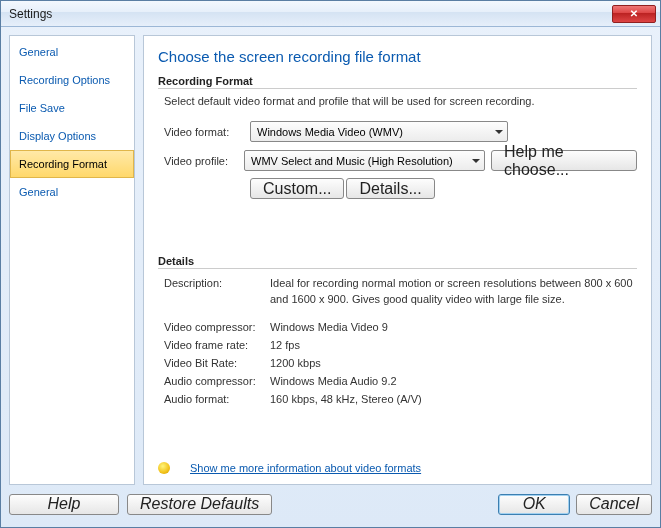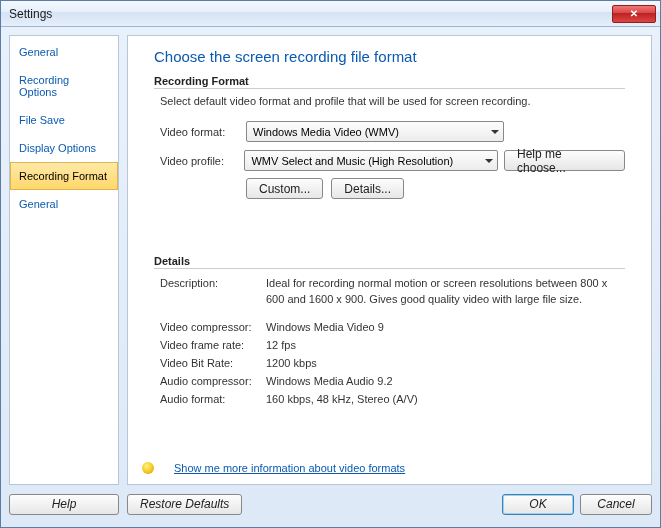--- a/index.html
+++ b/index.html
@@ -43,41 +43,41 @@
     padding: 8px;
     display: flex;
     flex-direction: column;
   }
   .cols {
     flex: 1;
     display: flex;
     gap: 8px;
   }
   .sidebar {
-    width: 110px;
+    width: 126px;
     background: #fff;
     border: 1px solid #b8c7d8;
     padding: 2px 0;
   }
   .sidebar-item {
     padding: 7px 8px;
     color: #0a5ab0;
     cursor: pointer;
     border: 1px solid transparent;
   }
   .sidebar-item.selected {
     background: linear-gradient(#ffe9a8, #ffd86b);
     border: 1px solid #e0b64a;
     color: #000;
   }
   .main {
     flex: 1;
     background: #fff;
     border: 1px solid #b8c7d8;
-    padding: 10px 26px;
+    padding: 10px 14px;
     display: flex;
     flex-direction: column;
     position: relative;
   }
   .page-title {
     color: #0a5ab0;
     font-size: 15px;
     margin: 2px 0 10px 0;
   }
   .group-title {
@@ -125,30 +125,30 @@
     height: 21px;
     border: 1px solid #888;
     border-radius: 3px;
     background: linear-gradient(#fdfdfd, #e6e6e6);
     padding: 0 12px;
     display: inline-flex;
     align-items: center;
     justify-content: center;
     cursor: pointer;
     color: #222;
-    font-size: 12px;
+    font-size: 16px;
   }
   .btn.default {
     border: 1px solid #3c7fb1;
     box-shadow: 0 0 0 1px #a0d0f0 inset;
   }
   .row-sub-buttons {
     margin: 3px 0 0 92px;
     display: flex;
-    gap: 8px;
+    gap: 2px;
   }
   .details-block { margin-top: 56px; }
   .detail-row {
     display: flex;
     margin: 2px 0 2px 6px;
     line-height: 16px;
   }
   .detail-label { width: 106px; color: #333; }
   .detail-val { flex: 1; color: #333; }
   .link-row {

